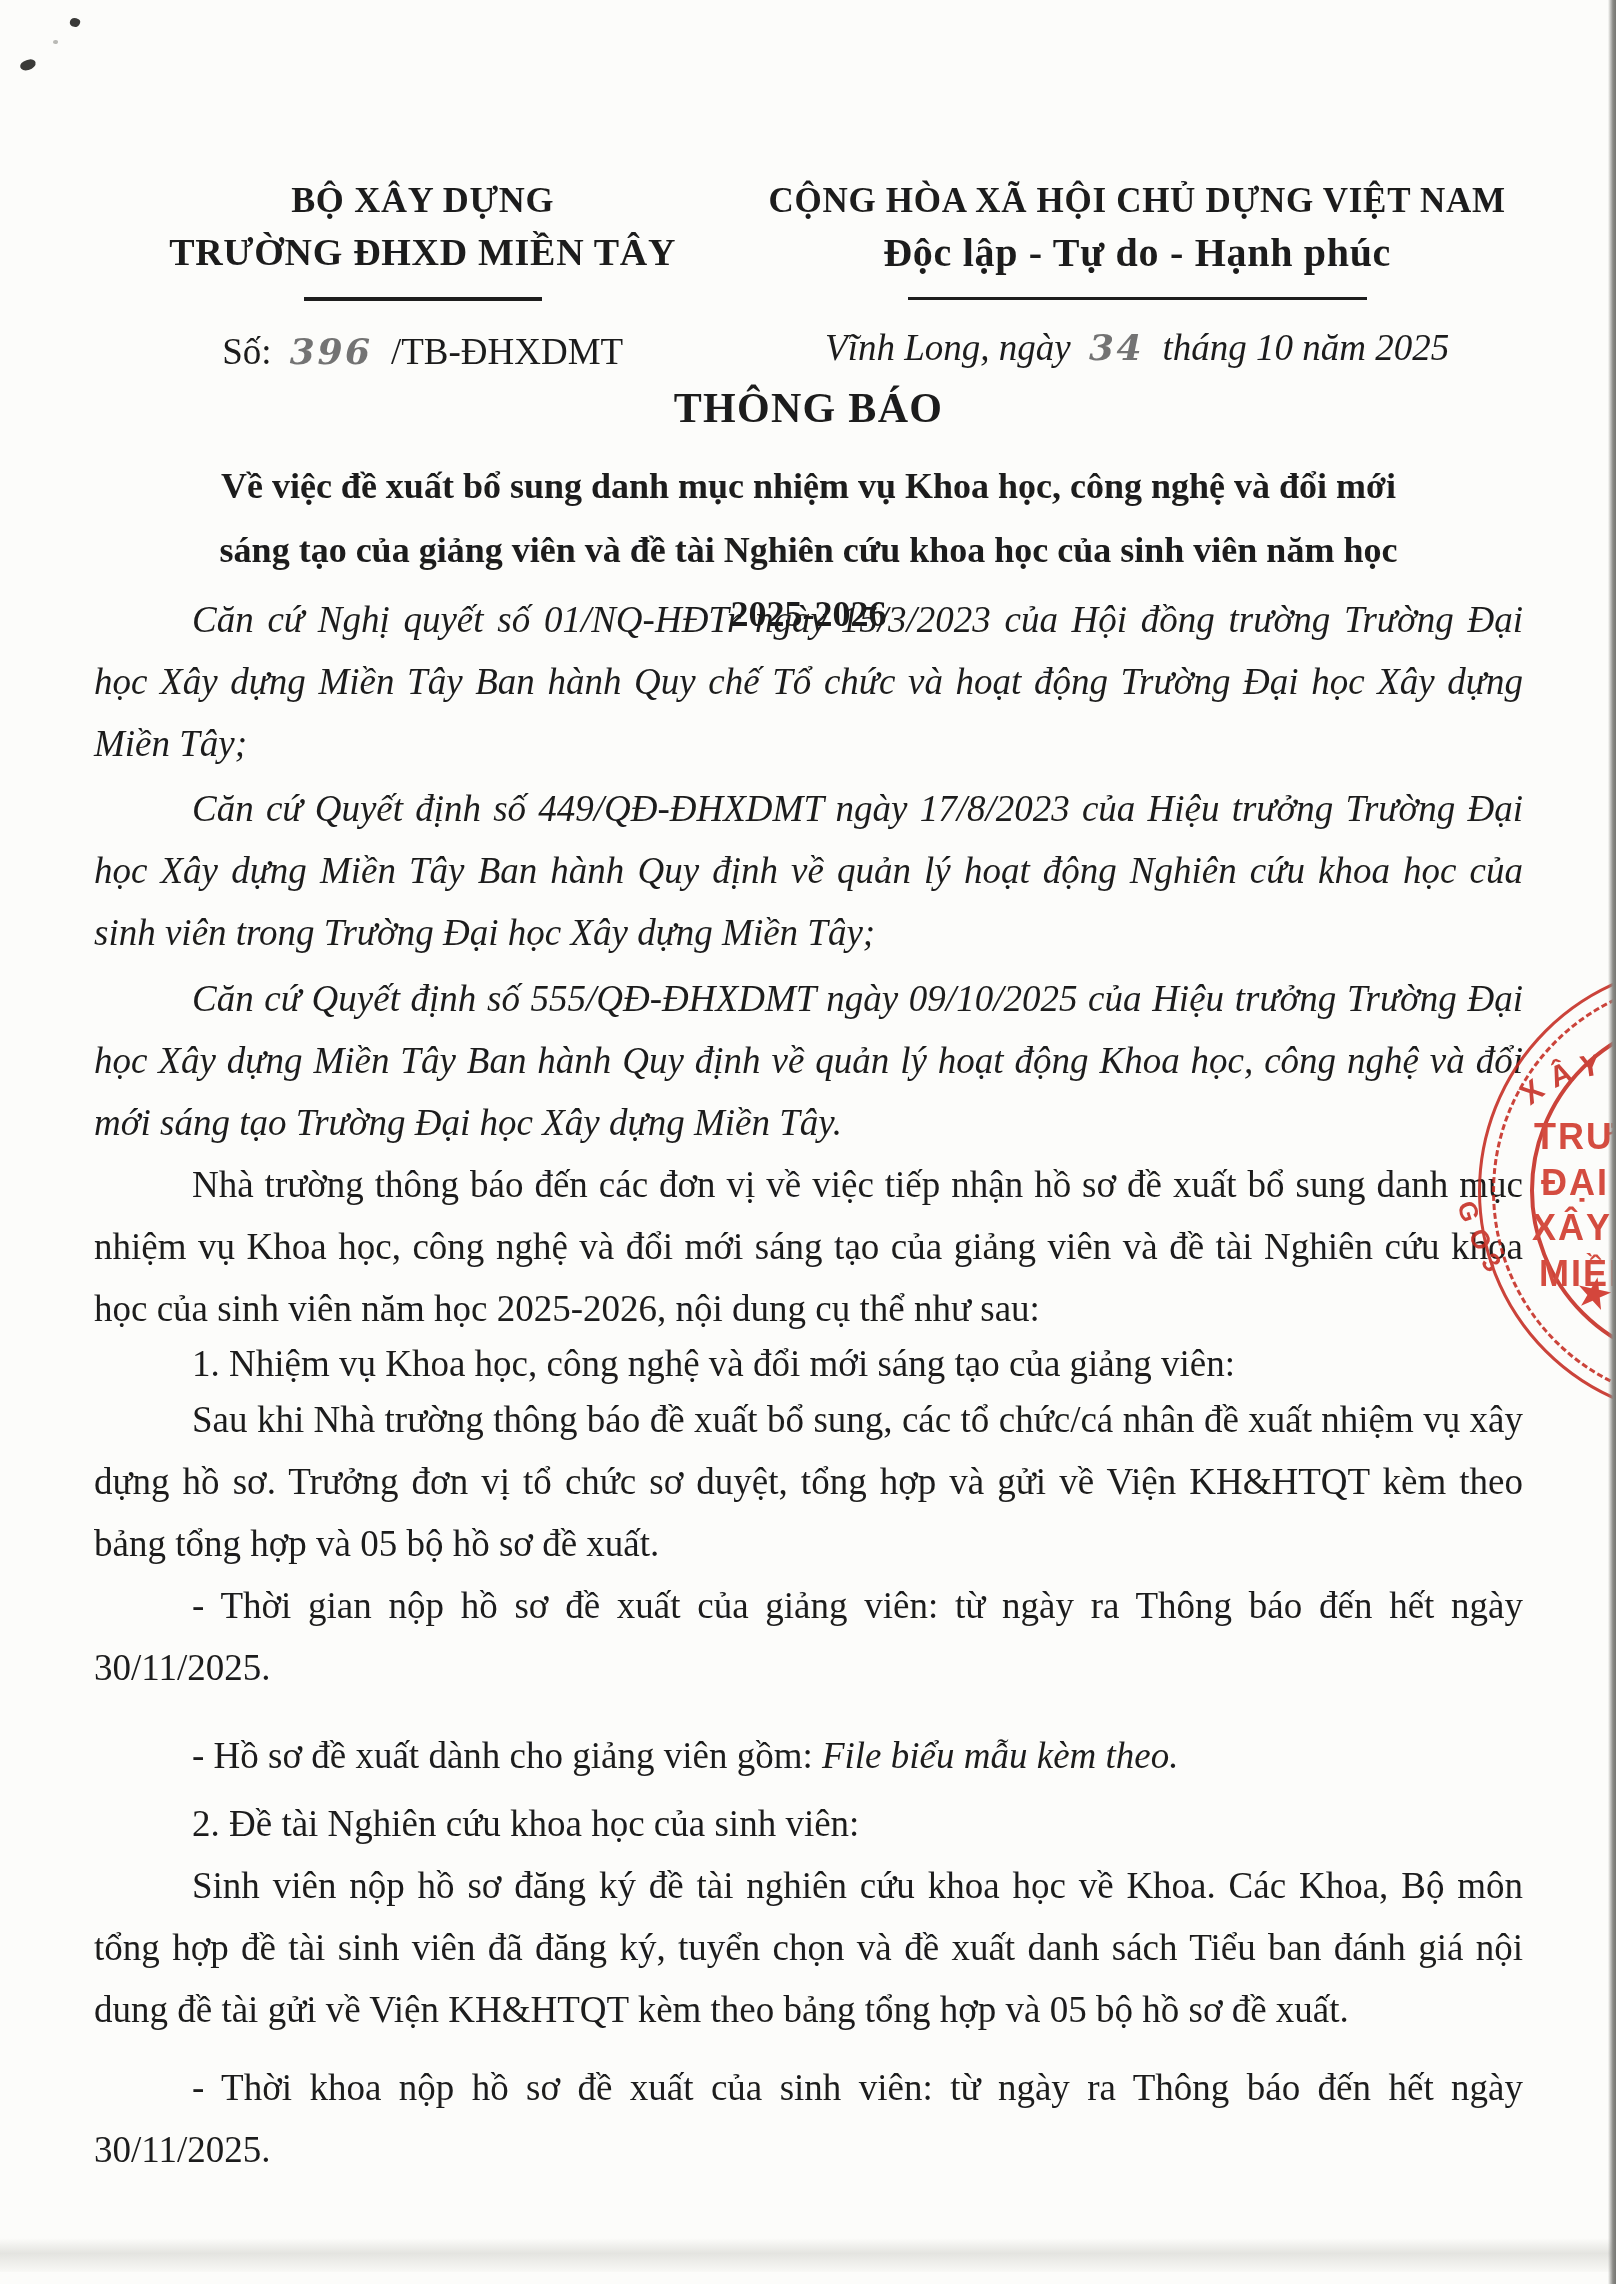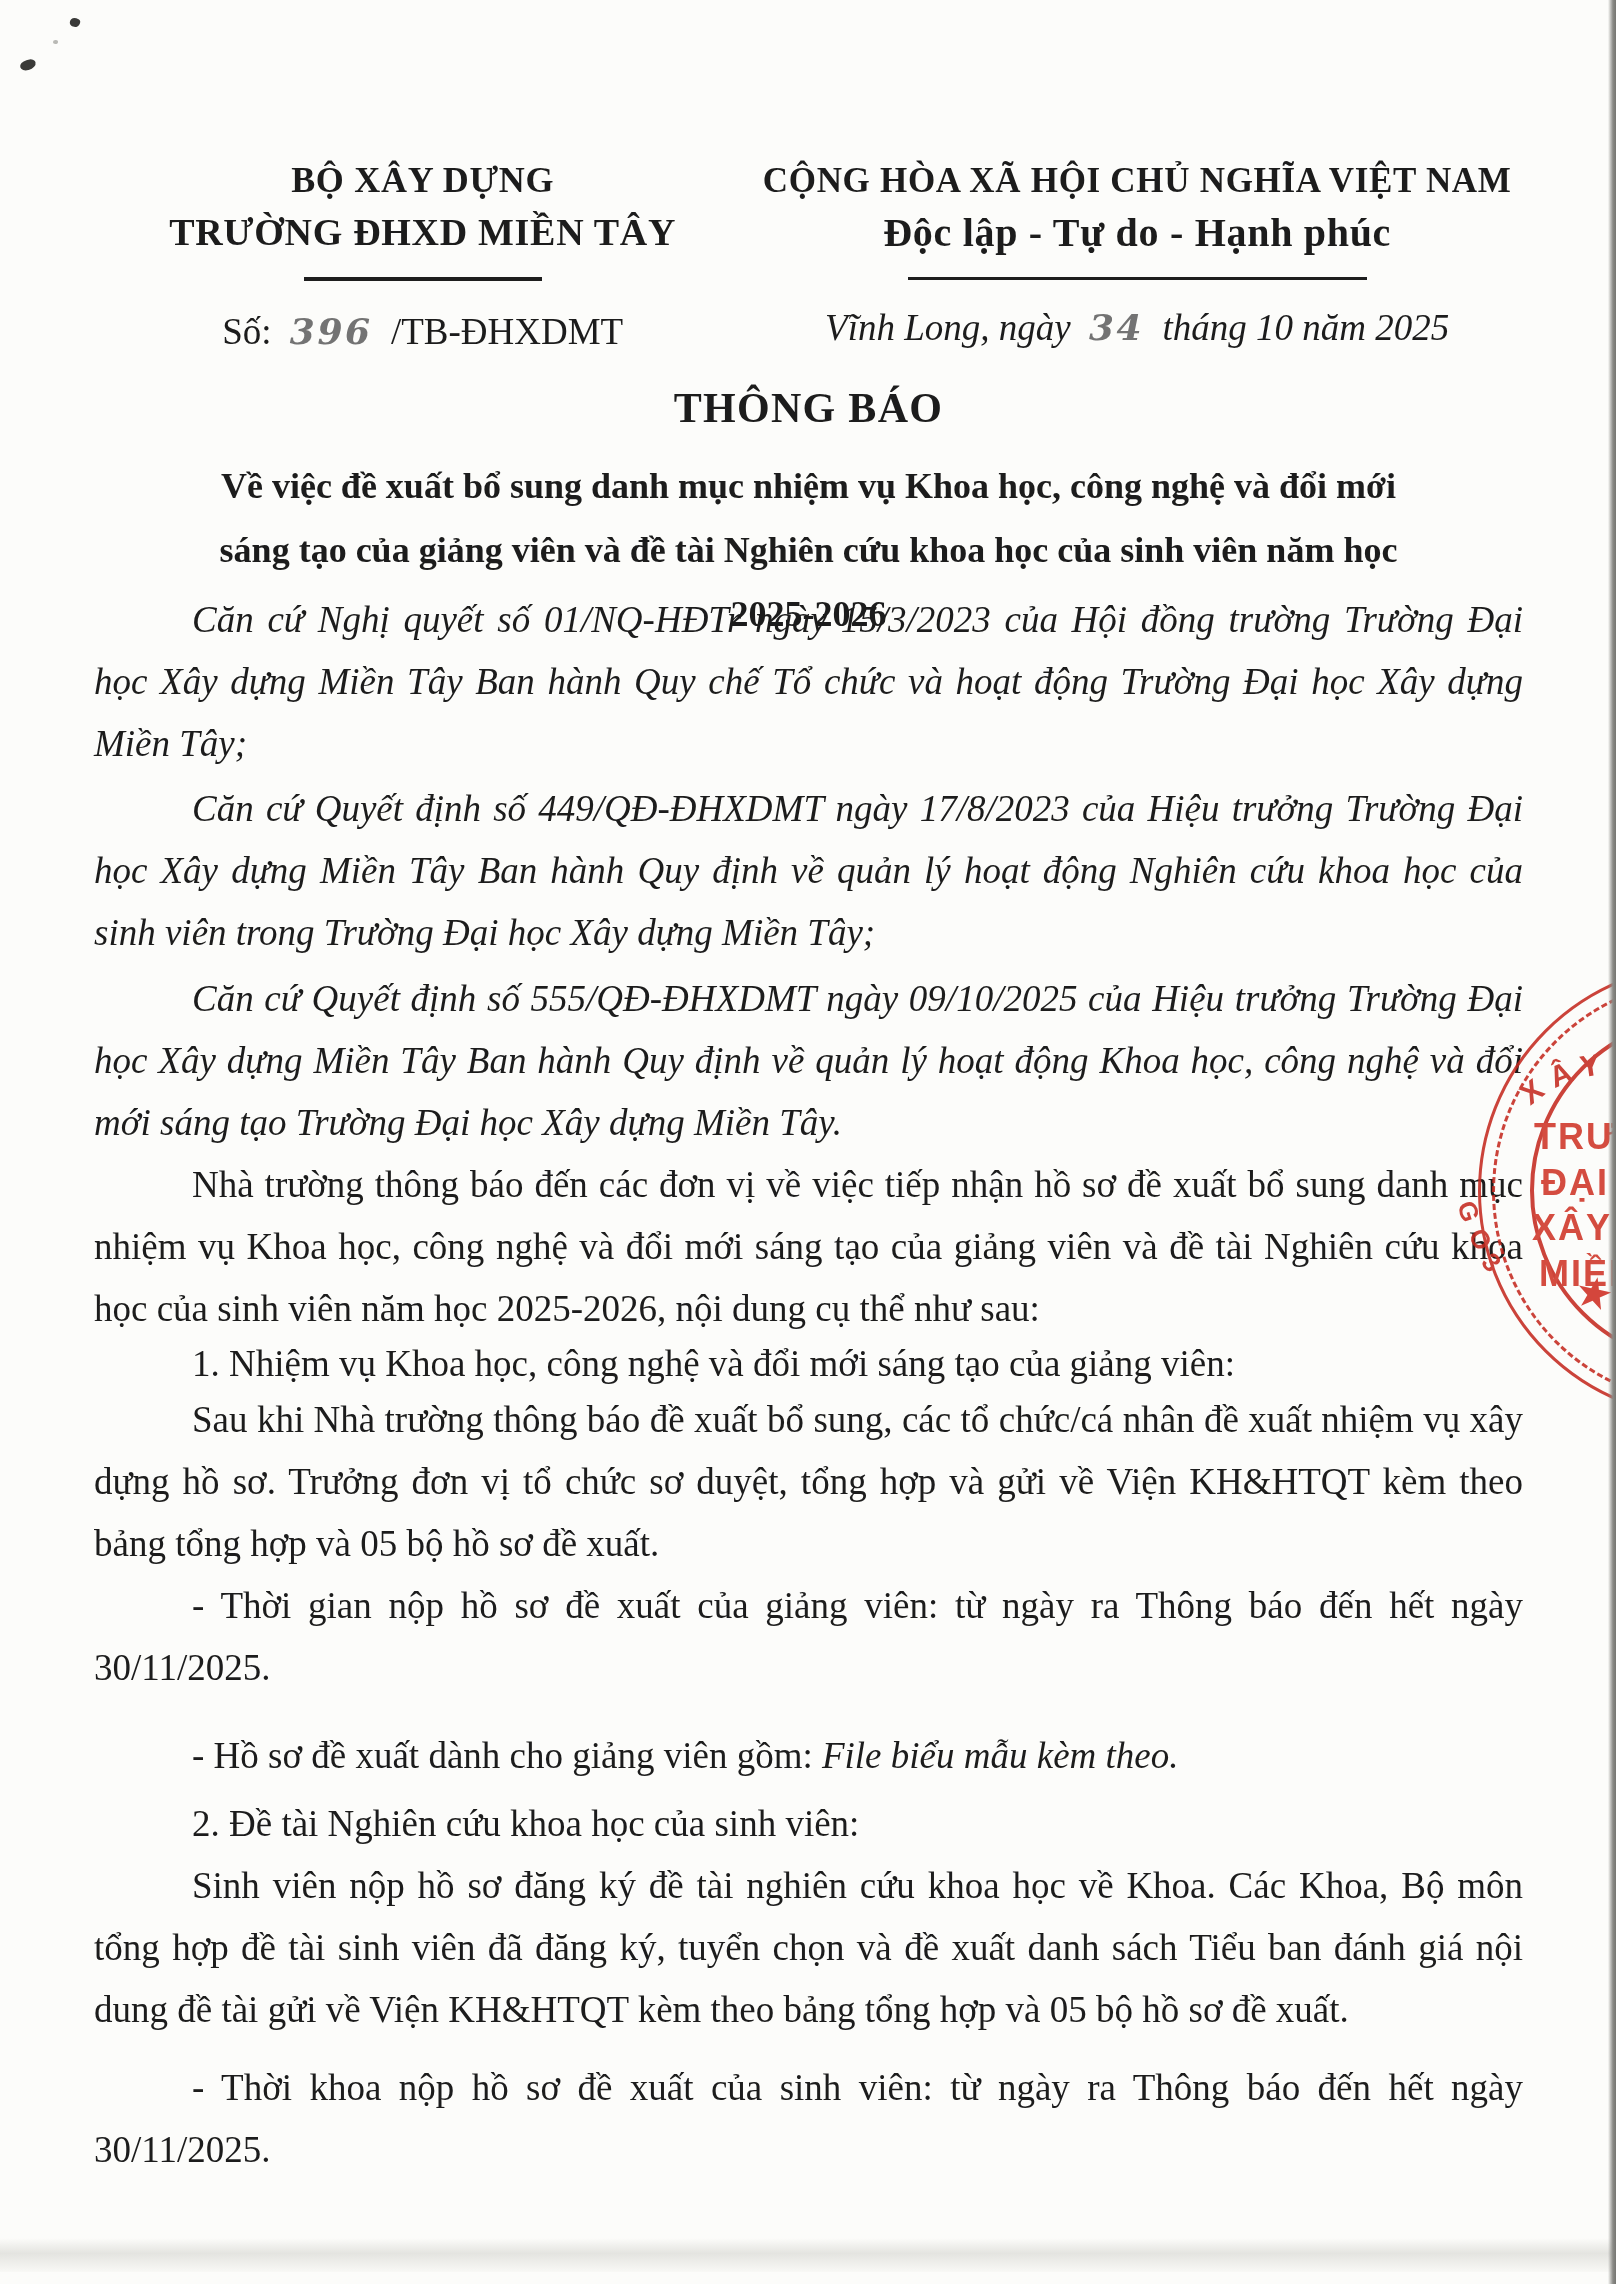--- a/index.html
+++ b/index.html
@@ -6,21 +6,21 @@
   .page{
     position:relative;
     width:1617px;height:2284px;
     background:#fcfcfa;
     overflow:hidden;
     font-family:"Liberation Serif","DejaVu Serif",serif;
     color:#1c1c1c;
   }
   
   .header{
-    position:absolute;top:156px;left:94px;width:1429px;
+    position:absolute;top:176px;left:94px;width:1429px;
     display:flex;flex-direction:row;
   }
   .hdr-col{display:flex;flex-direction:column;align-items:center;}
   .hdr-left{width:46%;}
   .hdr-right{width:54%;}
   .hdr-l1{font-size:36px;font-weight:bold;letter-spacing:0.7px;line-height:49px;}
   .hdr-l2{font-size:38px;font-weight:bold;letter-spacing:0.7px;line-height:55px;}
   .hdr-right .hdr-l1{font-size:35px;}
   .hdr-right .hdr-l2{font-size:40px;}
   .rule{height:3.9px;background:#1e1e1e;margin-top:17px;}
@@ -93,21 +93,21 @@
       <div class="hdr-l1">BỘ XÂY DỰNG</div>
       <div class="hdr-l2">TRƯỜNG ĐHXD MIỀN TÂY</div>
       <div class="rule rule-left"></div>
       <div class="so-line">
         <span>Số:</span>
         <span class="hand">396</span>
         <span>/TB-ĐHXDMT</span>
       </div>
     </div>
     <div class="hdr-col hdr-right">
-      <div class="hdr-l1">CỘNG HÒA XÃ HỘI CHỦ NGHĨA VIỆT NAM</div>
+      <div class="hdr-l1">CỘNG HÒA XÃ HỘI CHỦ DỰNG VIỆT NAM</div>
       <div class="hdr-l2">Độc lập - Tự do - Hạnh phúc</div>
       <div class="rule rule-right"></div>
       <div class="date-line">
         <span>Vĩnh Long, ngày</span>
         <span class="hand">34</span>
         <span>tháng 10 năm 2025</span>
       </div>
     </div>
   </div>
 

